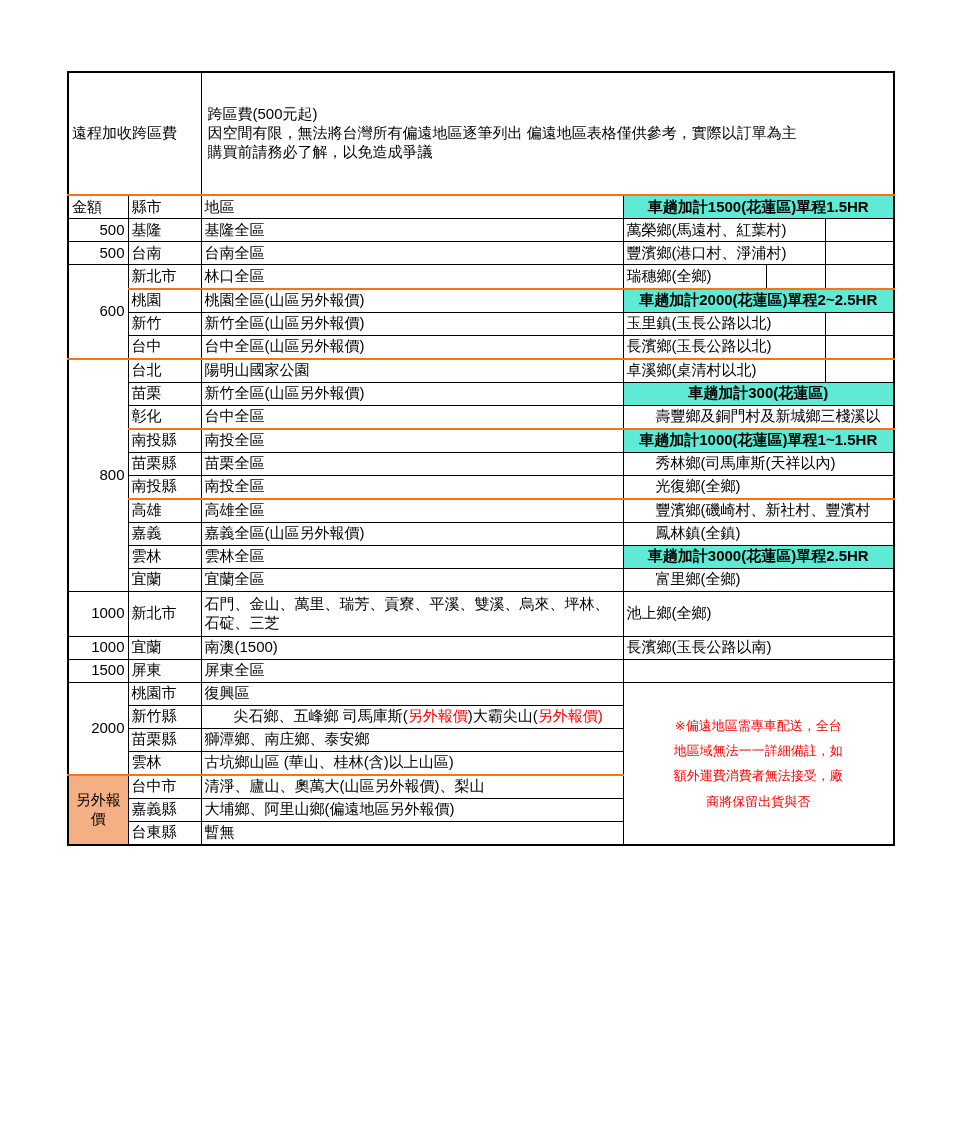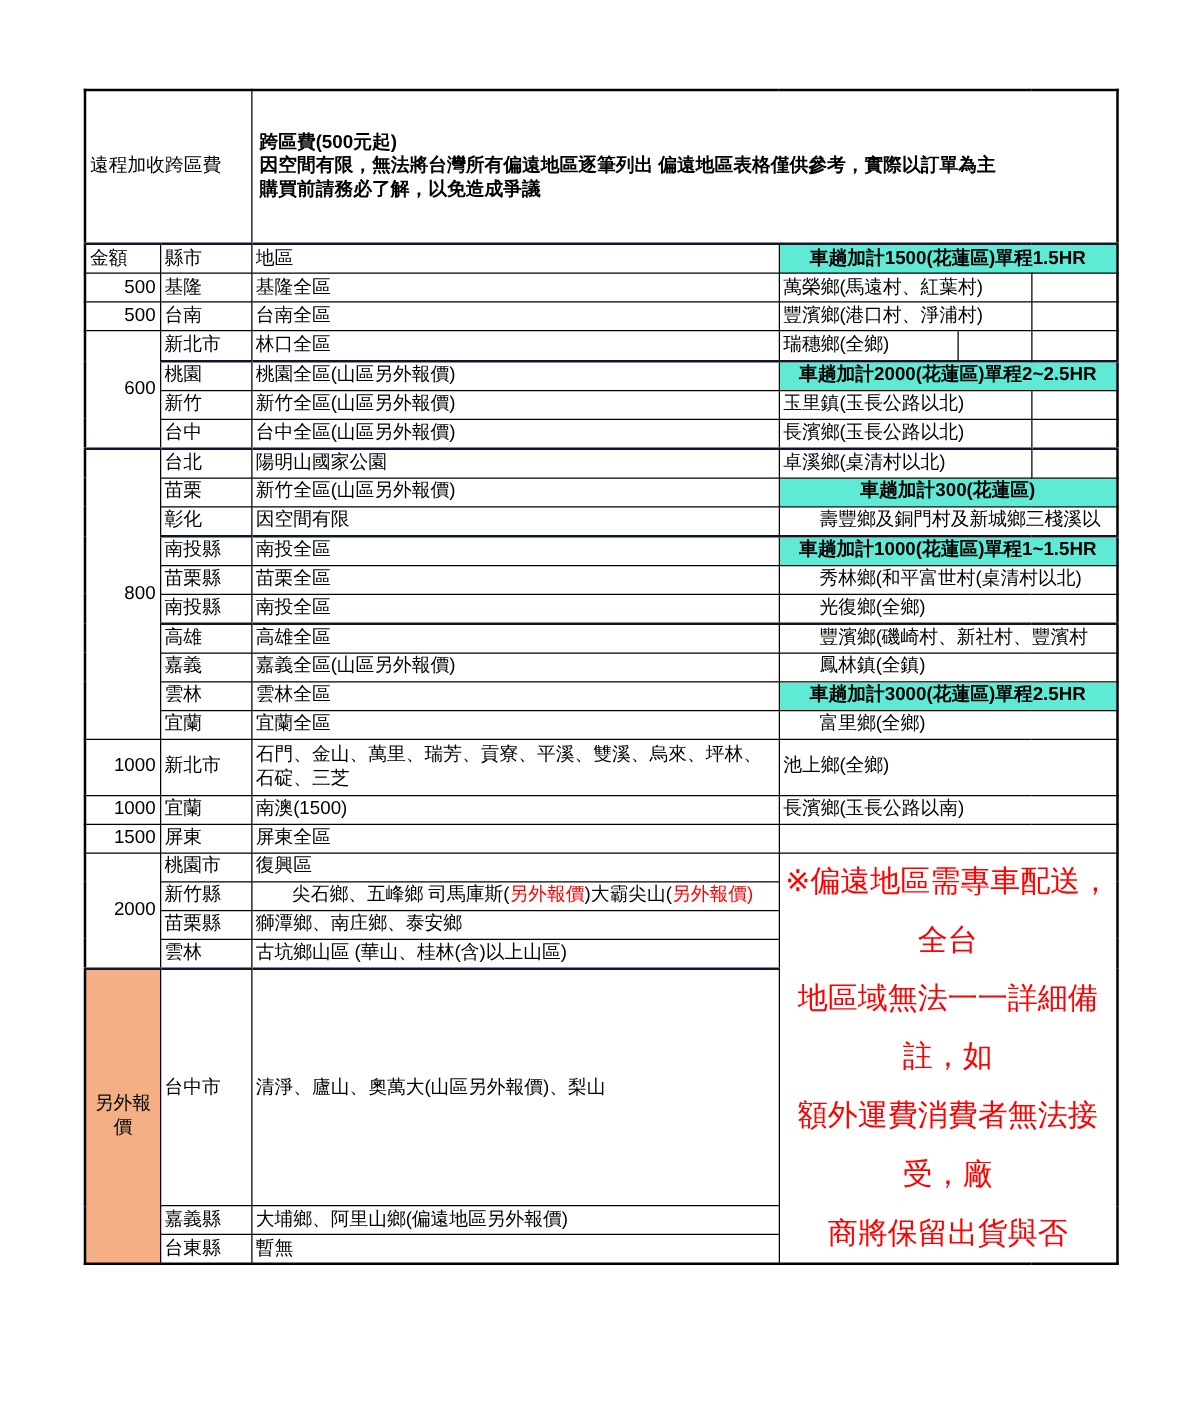--- a/index.html
+++ b/index.html
@@ -17,33 +17,33 @@
     border:1px solid #000;
     height:22px;
     padding:0 3px;
     vertical-align:middle;
     overflow:hidden;
     line-height:1.25;
   }
   table{border:2px solid #000;}
   tr.intro td{height:121px;}
   tr.tall td{height:44px;}
-  tr.bt td{border-top:2px solid #0f172a;}
+  tr.bt td{border-top:2px solid #f97316;}
   td.intro-label{}
-  td.intro-desc{white-space:pre-line;padding:0 6px;font-weight:bold;}
+  td.intro-desc{white-space:pre-line;padding:0 6px;}
   td.amount{text-align:right;}
   td.banner{
     background:#5eead4;text-align:center;font-weight:bold;
     white-space:nowrap;
   }
   td.clip{white-space:nowrap;padding-left:32px;}
   td.quote{background:#f4b084;text-align:center;padding:0 1px;}
   td.note{
     color:#ff0000;text-align:center;vertical-align:middle;
-    font-size:24px;line-height:1.95;white-space:pre-line;
+    font-size:13px;line-height:1.95;white-space:pre-line;
   }
   .red{color:#ff0000;}
   .split-wrap{display:flex;height:100%;align-items:center;margin:0 -3px;flex-direction:column;}
   .split-text{width:136px;border-right:1px solid #000;padding:2px 3px;align-self:stretch;display:flex;align-items:center;}
   .split-empty{flex:1;align-self:stretch;}
 </style>
 </head>
 <body>
 
 <div id="sheet">
@@ -129,34 +129,34 @@
   </tr>
 
   <tr>
     <td>苗栗</td>
     <td>新竹全區(山區另外報價)</td>
     <td class="banner" colspan="2">車趟加計300(花蓮區)</td>
   </tr>
 
   <tr>
     <td>彰化</td>
-    <td>因空間有限</td>
+    <td>台中全區</td>
     <td class="clip" colspan="2">壽豐鄉及銅門村及新城鄉三棧溪以</td>
   </tr>
 
   <tr class="bt">
     <td>南投縣</td>
     <td>南投全區</td>
     <td class="banner" colspan="2">車趟加計1000(花蓮區)單程1~1.5HR</td>
   </tr>
 
   <tr>
     <td>苗栗縣</td>
     <td>苗栗全區</td>
-    <td class="clip" colspan="2">秀林鄉(和平富世村(桌清村以北)</td>
+    <td class="clip" colspan="2">秀林鄉(司馬庫斯(天祥以內)</td>
   </tr>
 
   <tr>
     <td>南投縣</td>
     <td>南投全區</td>
     <td class="clip" colspan="2">光復鄉(全鄉)</td>
   </tr>
 
   <tr class="bt">
     <td>高雄</td>

